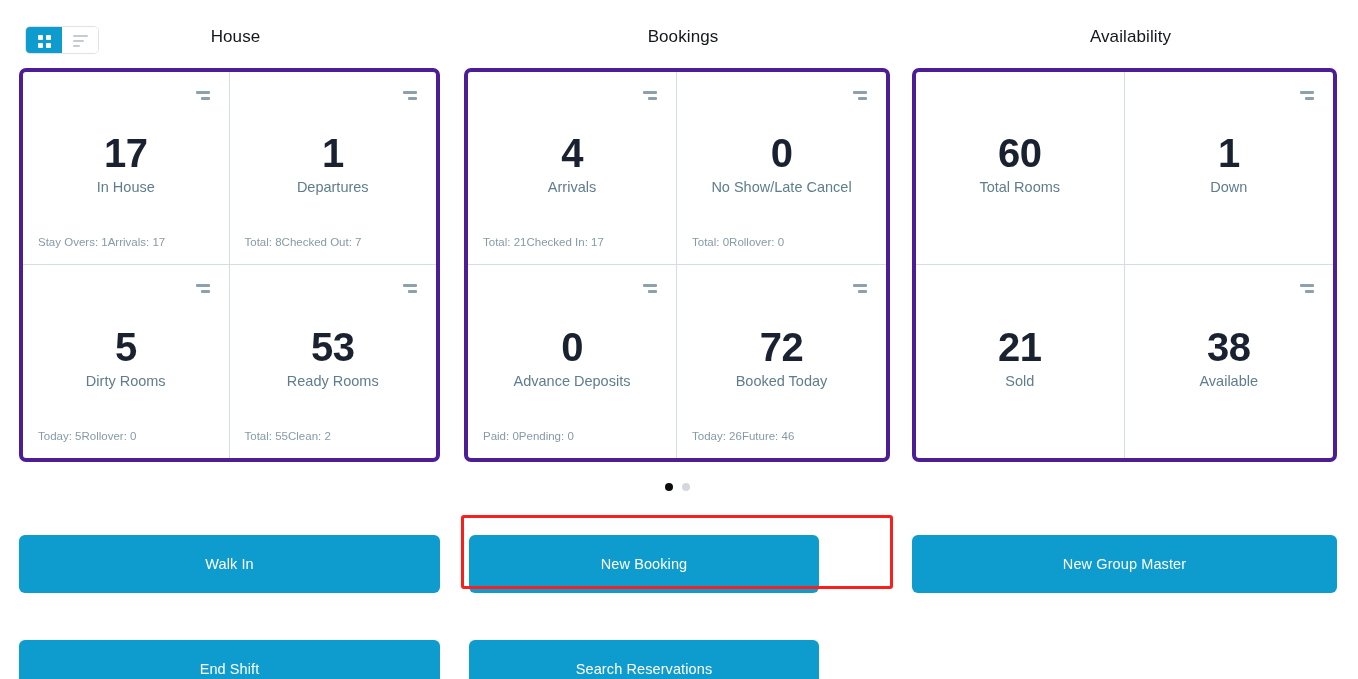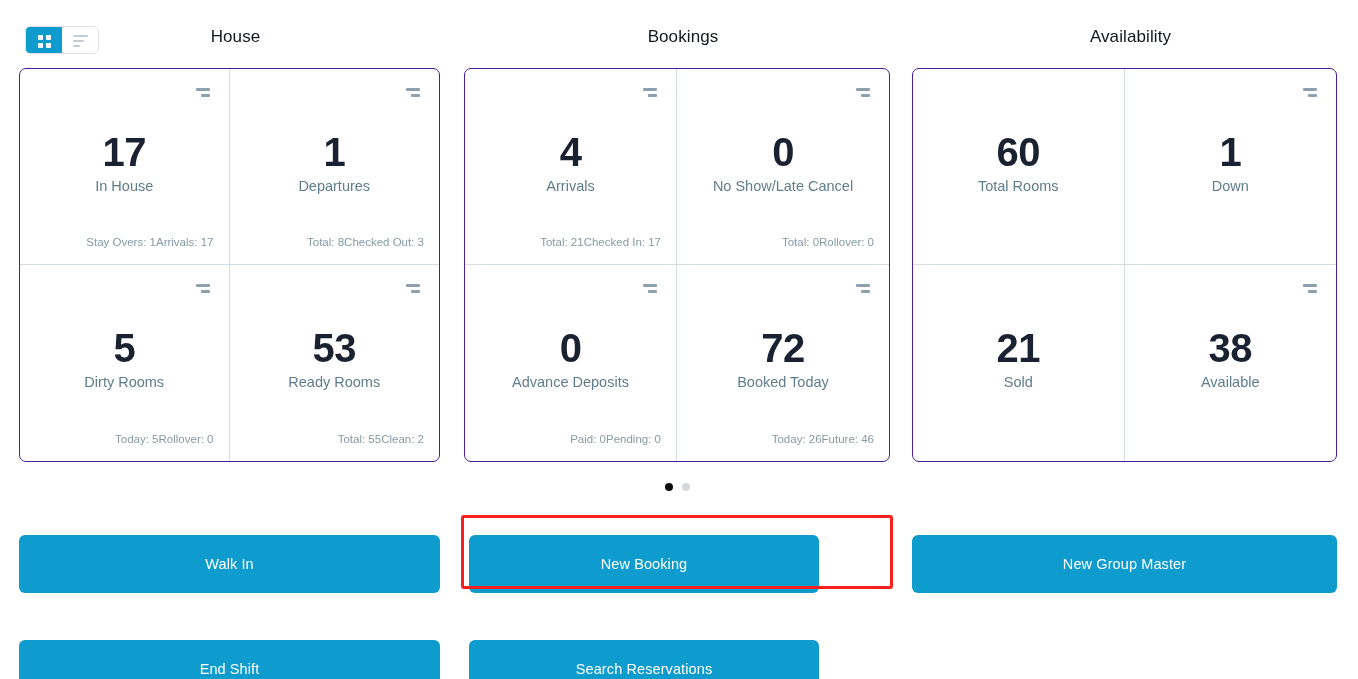--- a/index.html
+++ b/index.html
@@ -38,21 +38,21 @@
     position: absolute; top: 27px; font-size: 17px; color: #12181f;
     font-weight: 400; text-align: center; letter-spacing: .1px;
   }
   .panel-title.t1 { left: 19px;  width: 421px; }
   .panel-title.t2 { left: 464px; width: 426px; }
   .panel-title.t3 { left: 912px; width: 425px; }
 
   
   .panel {
     position: absolute; top: 68px; height: 394px;
-    border: 1px solid #4c1d95; border-radius: 7px;
+    border: 4px solid #4c1d95; border-radius: 7px;
     background: #ffffff; overflow: hidden;
     display: grid; grid-template-columns: 1fr 1fr; grid-template-rows: 1fr 1fr;
   }
   .panel.p1 { left: 19px;  width: 421px; }
   .panel.p2 { left: 464px; width: 426px; }
   .panel.p3 { left: 912px; width: 425px; }
 
   .cell {
     position: relative; padding: 16px 14px 14px 14px;
     display: flex; flex-direction: column;
@@ -74,21 +74,21 @@
     margin-top: 6px;
   }
   .cell-value {
     font-size: 40px; line-height: 44px; font-weight: 700; color: #1a2130;
     letter-spacing: -.5px;
   }
   .cell-label {
     font-size: 14.5px; color: #5f7d8c; line-height: 20px; white-space: nowrap;
   }
   .cell-foot {
-    display: flex; justify-content: flex-end; align-items: flex-end;
+    display: flex; justify-content: flex-start; align-items: flex-end;
     font-size: 11.5px; color: #869aa6; padding: 0 1px 2px 1px; min-height: 16px;
   }
   .cell-foot span { white-space: nowrap; }
 
   
   .pagination {
     position: absolute; left: 464px; top: 483px; width: 426px;
     display: flex; justify-content: center; align-items: center; gap: 9px;
   }
   .dot { width: 8px; height: 8px; border-radius: 50%; background: #d4d8dc; cursor: pointer; }
@@ -161,21 +161,21 @@
       <span class="opt-icon">
           <i></i>
           <i></i>
         </span>
       <div class="cell-body">
         <div class="cell-value">1</div>
         <div class="cell-label">Departures</div>
       </div>
       <div class="cell-foot">
         <span>Total: 8</span>
-        <span>Checked Out: 3</span>
+        <span>Checked Out: 7</span>
       </div>
     </div>
     <div class="cell br">
       <span class="opt-icon">
           <i></i>
           <i></i>
         </span>
       <div class="cell-body">
         <div class="cell-value">5</div>
         <div class="cell-label">Dirty Rooms</div>

